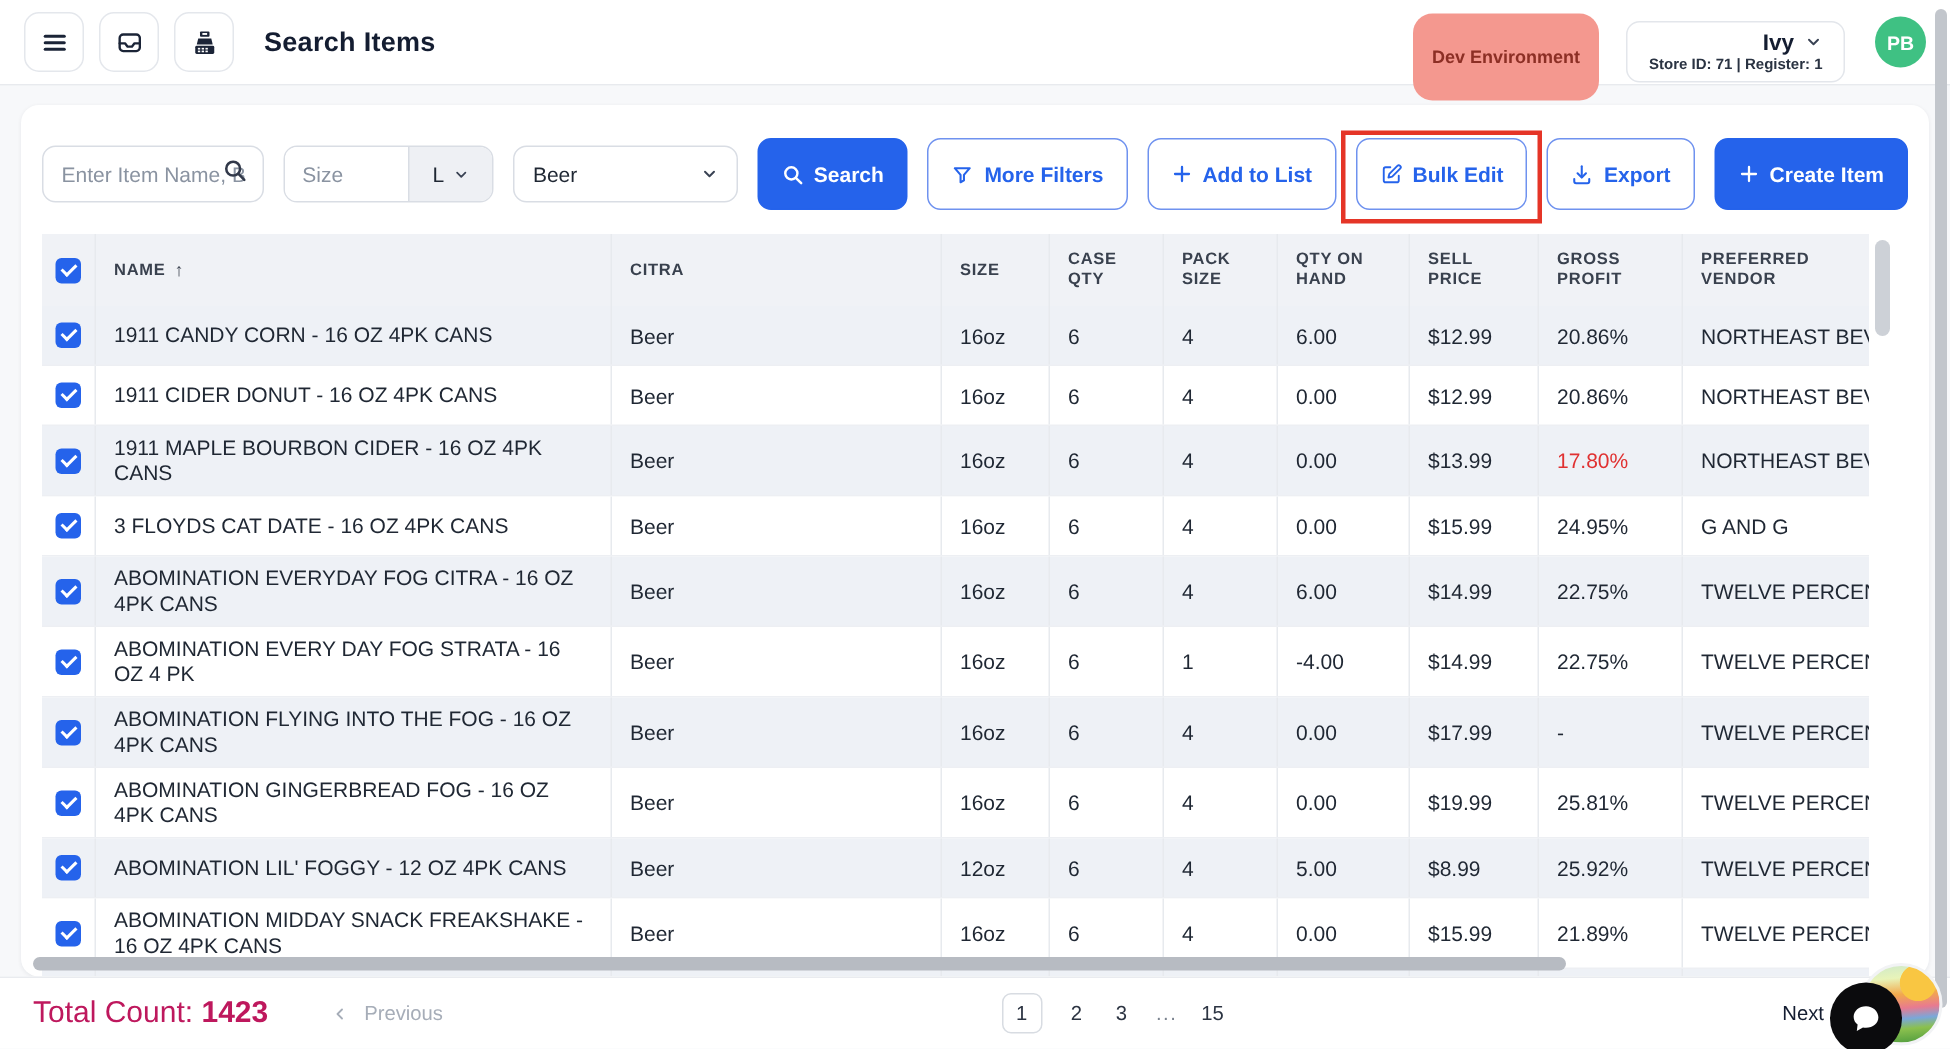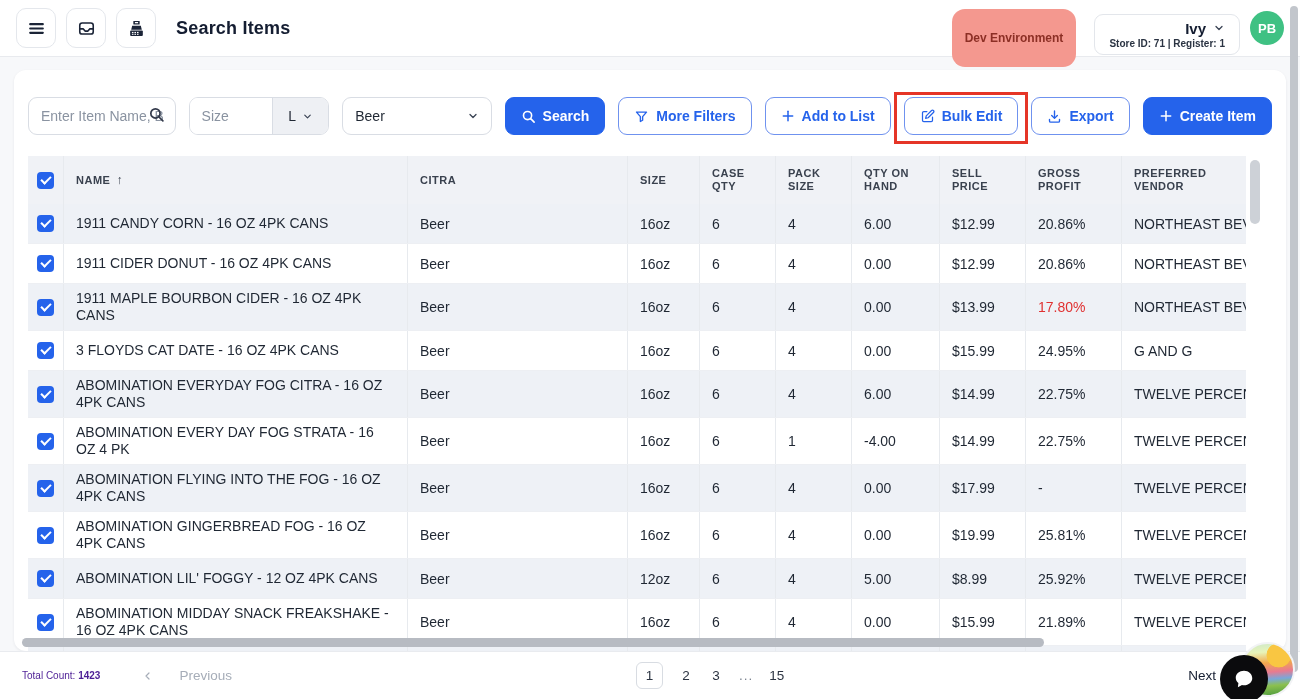--- a/index.html
+++ b/index.html
@@ -17,21 +17,21 @@
   .top-spacer { flex:1; }
   .env-badge { background:#f4988f; color:#8c2f25; font-size:12px; font-weight:700;
     padding:22px 13px; border-radius:13px;margin-top:20px; }
   .store-box { border:1px solid #e3e6eb; border-radius:9px; background:#fff;
     padding:5px 14px; text-align:center; margin-left:8px; cursor:pointer;margin-top:12px; }
   .store-line1 { display:flex; align-items:center; justify-content:flex-end; gap:7px;
     font-size:15px; font-weight:800; color:#141d31; }
   .store-line2 { font-size:10px; font-weight:700; color:#2a3342; margin-top:1px; }
   .avatar { width:34px; height:34px; border-radius:50%; background:#3fc183; color:#fff;
     font-size:13px; font-weight:700; display:flex; align-items:center; justify-content:center;
-    }
+    margin-left:10px; }
 
   
   .page-scrollbar { position:absolute; right:2px; top:6px; width:8px; height:666px;
     background:#c2c6cc; border-radius:4px; z-index:20; }
 
   
   .card { position:absolute; left:14px; top:70px; width:1272px; height:581px;
     background:#fff; border-radius:12px; box-shadow:0 1px 3px rgba(16,24,40,.07);
     overflow:hidden; }
 
@@ -51,21 +51,21 @@
     font-family:inherit; color:#1f2733; }
   .size-group input::placeholder { color:#8a93a1; }
   .size-unit { width:56px; background:#eef0f4; border-left:1px solid #d9dde4;
     display:flex; align-items:center; justify-content:center; gap:6px;
     font-size:14px; color:#1f2733; cursor:pointer; }
   .select-box { width:170px; height:38px; border:1px solid #d9dde4; border-radius:9px;
     background:#fff; display:flex; align-items:center; justify-content:space-between;
     padding:0 12px; font-size:14px; color:#1f2733; cursor:pointer; }
   .chev { color:#3a4354; }
 
-  .btn { height:38px; border-radius:9px; font-size:14px; font-weight:700;
+  .btn { height:48px; border-radius:9px; font-size:14px; font-weight:700;
     display:flex; align-items:center; gap:7px; padding:0 15px; cursor:pointer;
     font-family:inherit; white-space:nowrap; }
   .btn-primary { background:#2563eb; color:#fff; border:1px solid #2563eb; }
   .btn-outline { background:#fff; color:#2563eb; border:1px solid #6f92ef; }
   .first-btn { margin-left:auto; }
   .bulk-wrap { position:relative; }
   .red-frame { position:absolute; left:-10px; right:-10px; top:-5px; bottom:-9px;
     border:3px solid #e53527; pointer-events:none; }
 
   
@@ -93,24 +93,24 @@
 
   .tbl-vscroll-thumb { position:absolute; right:26px; top:90px; width:10px; height:64px;
     background:#cdd1d7; border-radius:5px; }
   .tbl-hscroll-thumb { position:absolute; left:8px; bottom:4px; width:1022px; height:9px;
     background:#b7bbc2; border-radius:5px; }
 
   
   .footer { position:absolute; left:0; top:651px; width:1300px; height:48px;
     background:#fff; border-top:1px solid #e9ebef; display:flex; align-items:center;
     padding:0 22px; }
-  .total { font-size:10px; color:#4c1d95; }
+  .total { font-size:20px; color:#be185d; }
   .total b { font-weight:700; }
   .prev { margin-left:42px; font-size:13.5px; color:#a6adb8; display:flex;
-    align-items:center; gap:25px; cursor:default; }
+    align-items:center; gap:10px; cursor:default; }
   .pagination { margin:0 auto; display:flex; align-items:center; gap:16px;
     font-size:13.5px; color:#2c3442; }
   .page-num { cursor:pointer; min-width:14px; text-align:center; }
   .page-num.current { border:1px solid #d8dce2; border-radius:6px; width:27px; height:27px;
     display:flex; align-items:center; justify-content:center; background:#fff; }
   .page-ellipsis { color:#7c8490; letter-spacing:1px; }
   .next { font-size:13.5px; color:#141d31; margin-right:62px; cursor:pointer; }
 
   
   .chat-avatar { position:absolute; right:5px; bottom:2px; width:55px; height:55px;

